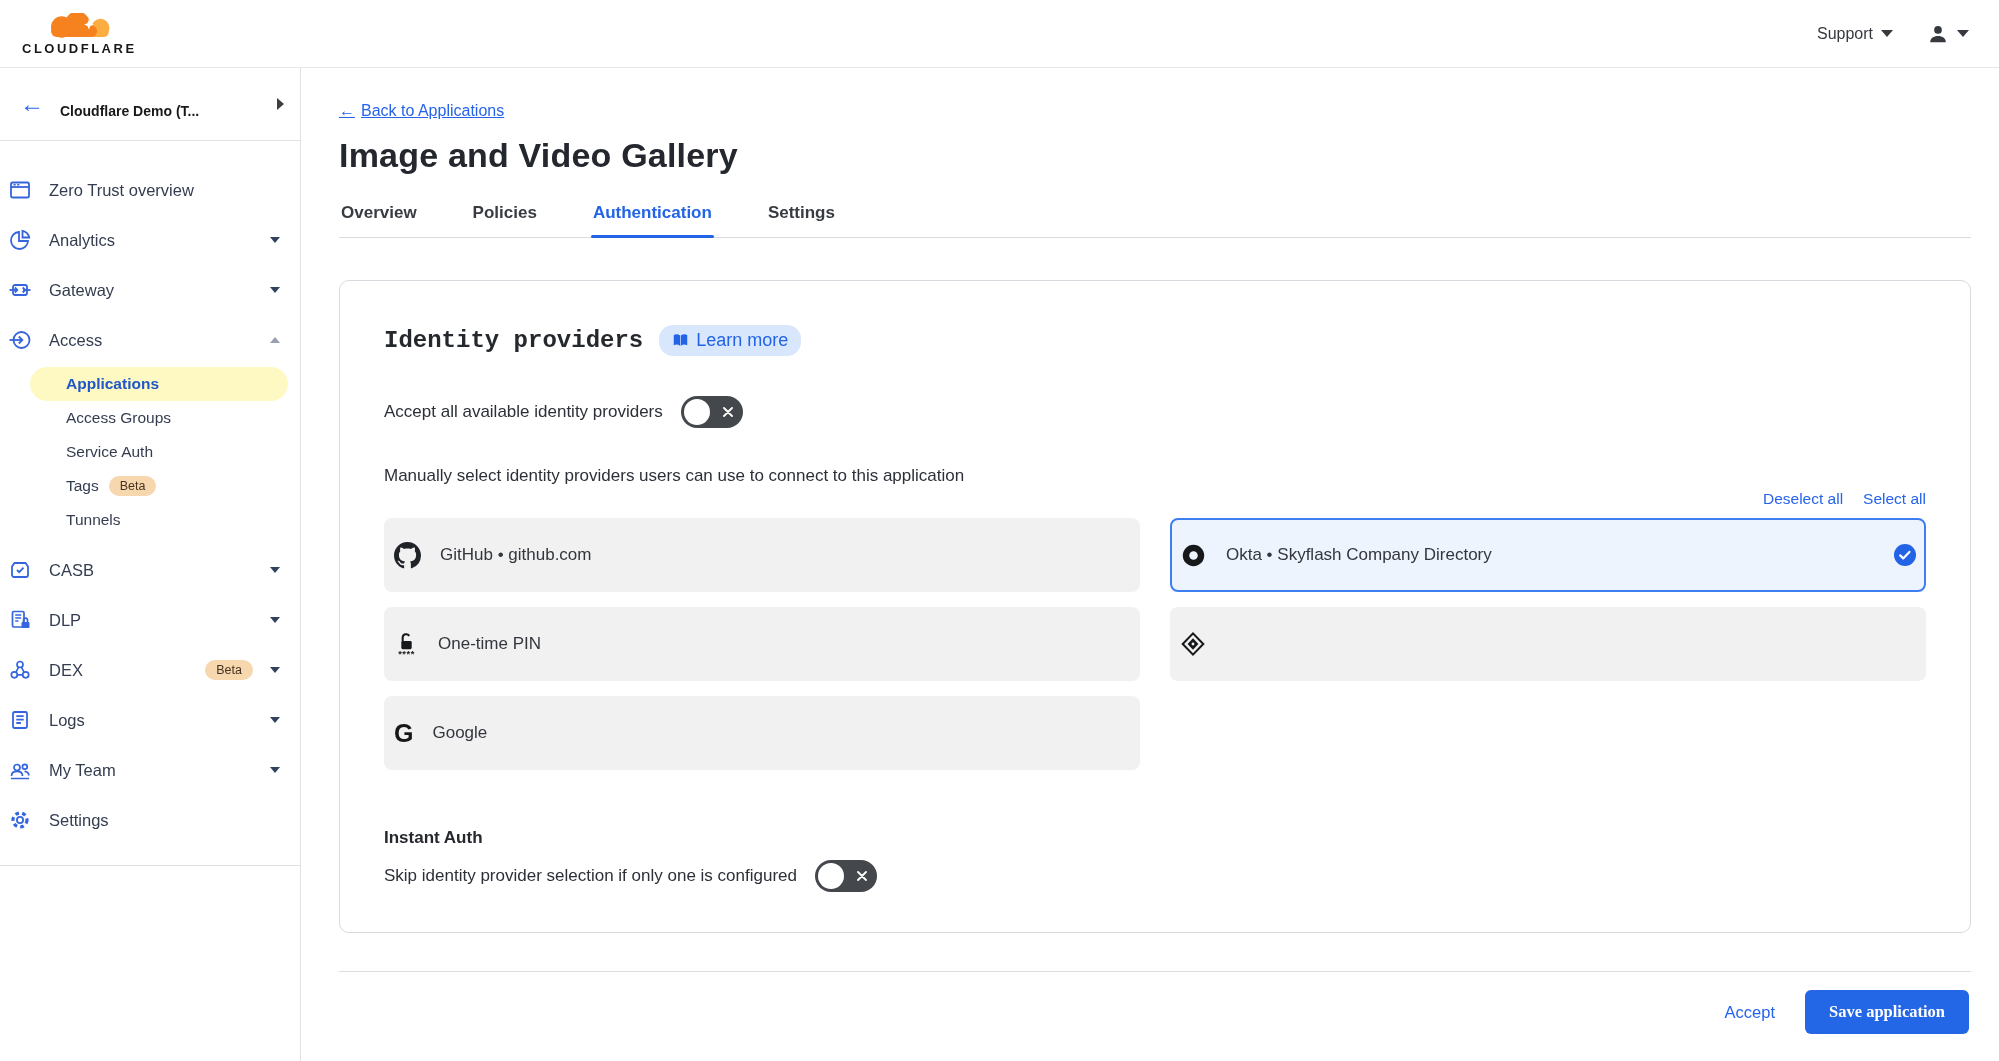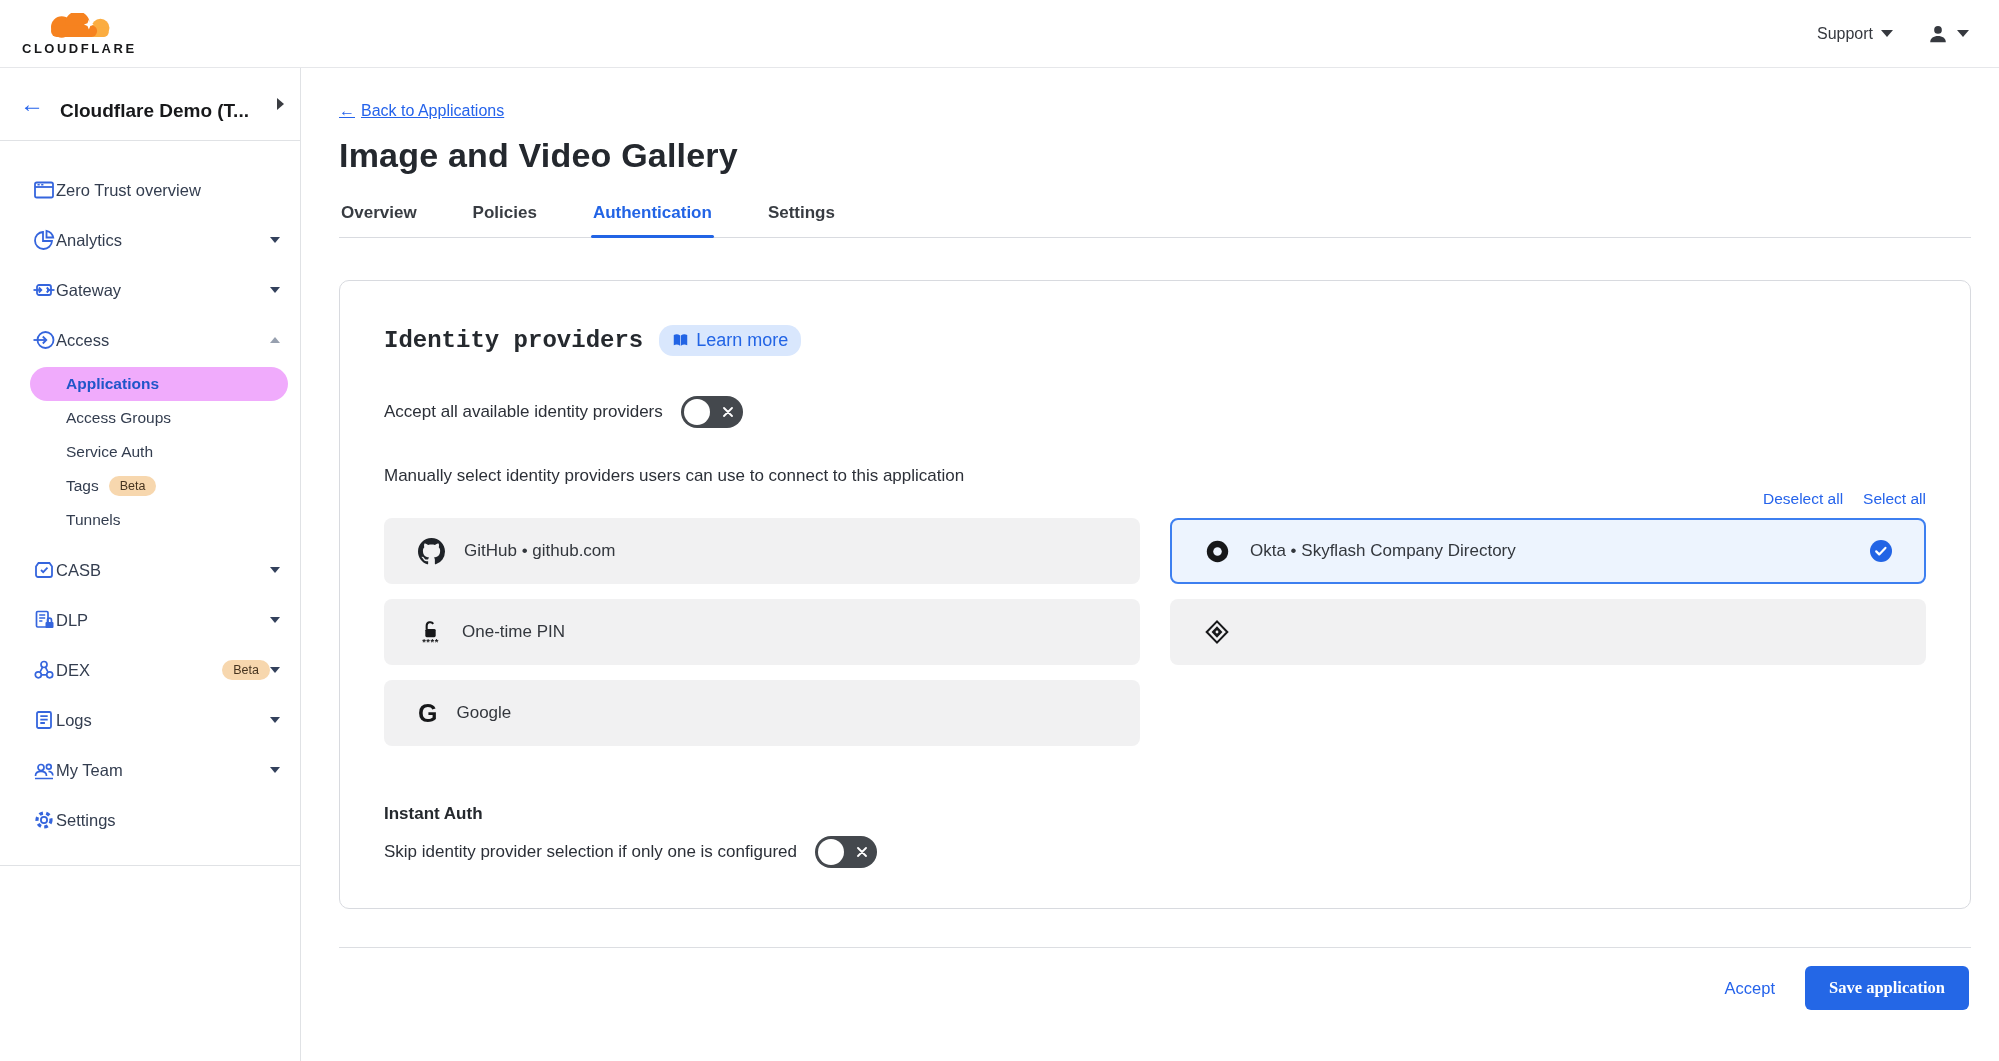--- a/index.html
+++ b/index.html
@@ -25,40 +25,40 @@
   
   .shell { display:flex; height:993px; }
 
   
   .sidebar { width:301px; border-right:1px solid #e0e2e5; background:#fff; flex-shrink:0; }
   .sidebar-header {
     height:73px; display:flex; align-items:center; gap:16px;
     padding:0 16px 0 20px; border-bottom:1px solid #e0e2e5;
   }
   .back-arrow { color:#2563eb; font-size:24px; line-height:1; cursor:pointer; }
-  .account-name { flex:1; font-size:19px; font-weight:700; color:#17181a; white-space:nowrap; overflow:hidden;margin-top:14px; }
+  .account-name { flex:1; font-size:14px; font-weight:700; color:#17181a; white-space:nowrap; overflow:hidden;margin-top:14px; }
   .caret-right { width:0; height:0; border-top:6px solid transparent; border-bottom:6px solid transparent; border-left:7px solid #3a3d42; cursor:pointer; }
 
   .nav { padding-top:24px; }
   .nav-item {
-    height:50px; display:flex; align-items:center; 
-    padding:0 20px 0 32px; cursor:pointer; color:#333d4f; font-size:16.5px;
+    height:50px; display:flex; align-items:center; gap:17px;
+    padding:0 20px 0 8px; cursor:pointer; color:#333d4f; font-size:16.5px;
   }
   .nav-item .icon { width:24px; height:24px; flex-shrink:0; }
   .nav-item .label { flex:1; }
   .nav-caret-down { width:0; height:0; border-left:5.5px solid transparent; border-right:5.5px solid transparent; border-top:6.5px solid #33415c; }
   .nav-caret-up { width:0; height:0; border-left:5.5px solid transparent; border-right:5.5px solid transparent; border-bottom:6.5px solid #97a0af; }
 
   .subnav { padding:2px 0 8px; }
   .sub-item {
     height:34px; display:flex; align-items:center; gap:10px;
     margin:0 12px 0 30px; padding-left:36px; border-radius:18px;
     font-size:15.5px; color:#333d4f; cursor:pointer;
   }
-  .sub-item.active { background:#f0abfc; color:#2056c9; font-weight:700; }
+  .sub-item.active { background:#fef9c3; color:#2056c9; font-weight:700; }
   .badge-beta {
     background:#f7d7ae; color:#45331f; font-size:12.5px;
     padding:3px 11px; border-radius:11px;
   }
   .sidebar-rule { border-top:1px solid #e0e2e5; margin-top:20px; }
 
   
   .main { flex:1; padding:34px 28px 0 38px; overflow:hidden; }
   .back-link {
     display:inline-flex; gap:6px; font-size:16px; color:#2563eb;
@@ -94,22 +94,22 @@
   .manual-hint { margin-top:38px; font-size:17px; color:#2c3038; }
 
   .select-links { display:flex; justify-content:flex-end; gap:20px; margin-top:4px; }
   .select-links span { color:#2563eb; font-size:15.5px; cursor:pointer; }
 
   .provider-grid {
     margin-top:10px; display:grid; grid-template-columns:1fr 1fr;
     column-gap:30px; row-gap:15px;
   }
   .provider-card {
-    height:66px; border-radius:8px; background:#f1f1f2; border:2px solid transparent;
-    display:flex; align-items:center; gap:19px; padding:0 32px; cursor:pointer;
+    height:74px; border-radius:8px; background:#f1f1f2; border:2px solid transparent;
+    display:flex; align-items:center; gap:19px; padding:0 8px; cursor:pointer;
   }
   .provider-card .pname { font-size:17px; color:#33373d; flex:1; }
   .provider-card.selected { background:#edf4fe; border-color:#3d7ff0; }
   .g-glyph { font-size:25px; font-weight:700; color:#17181a; line-height:1; }
 
   .instant-heading { margin-top:58px; font-size:17px; font-weight:700; color:#25292e; }
   .instant-row { margin-top:12px; }
 
   
   .footer-rule { border-top:1px solid #dcdee2; margin-top:38px; }

